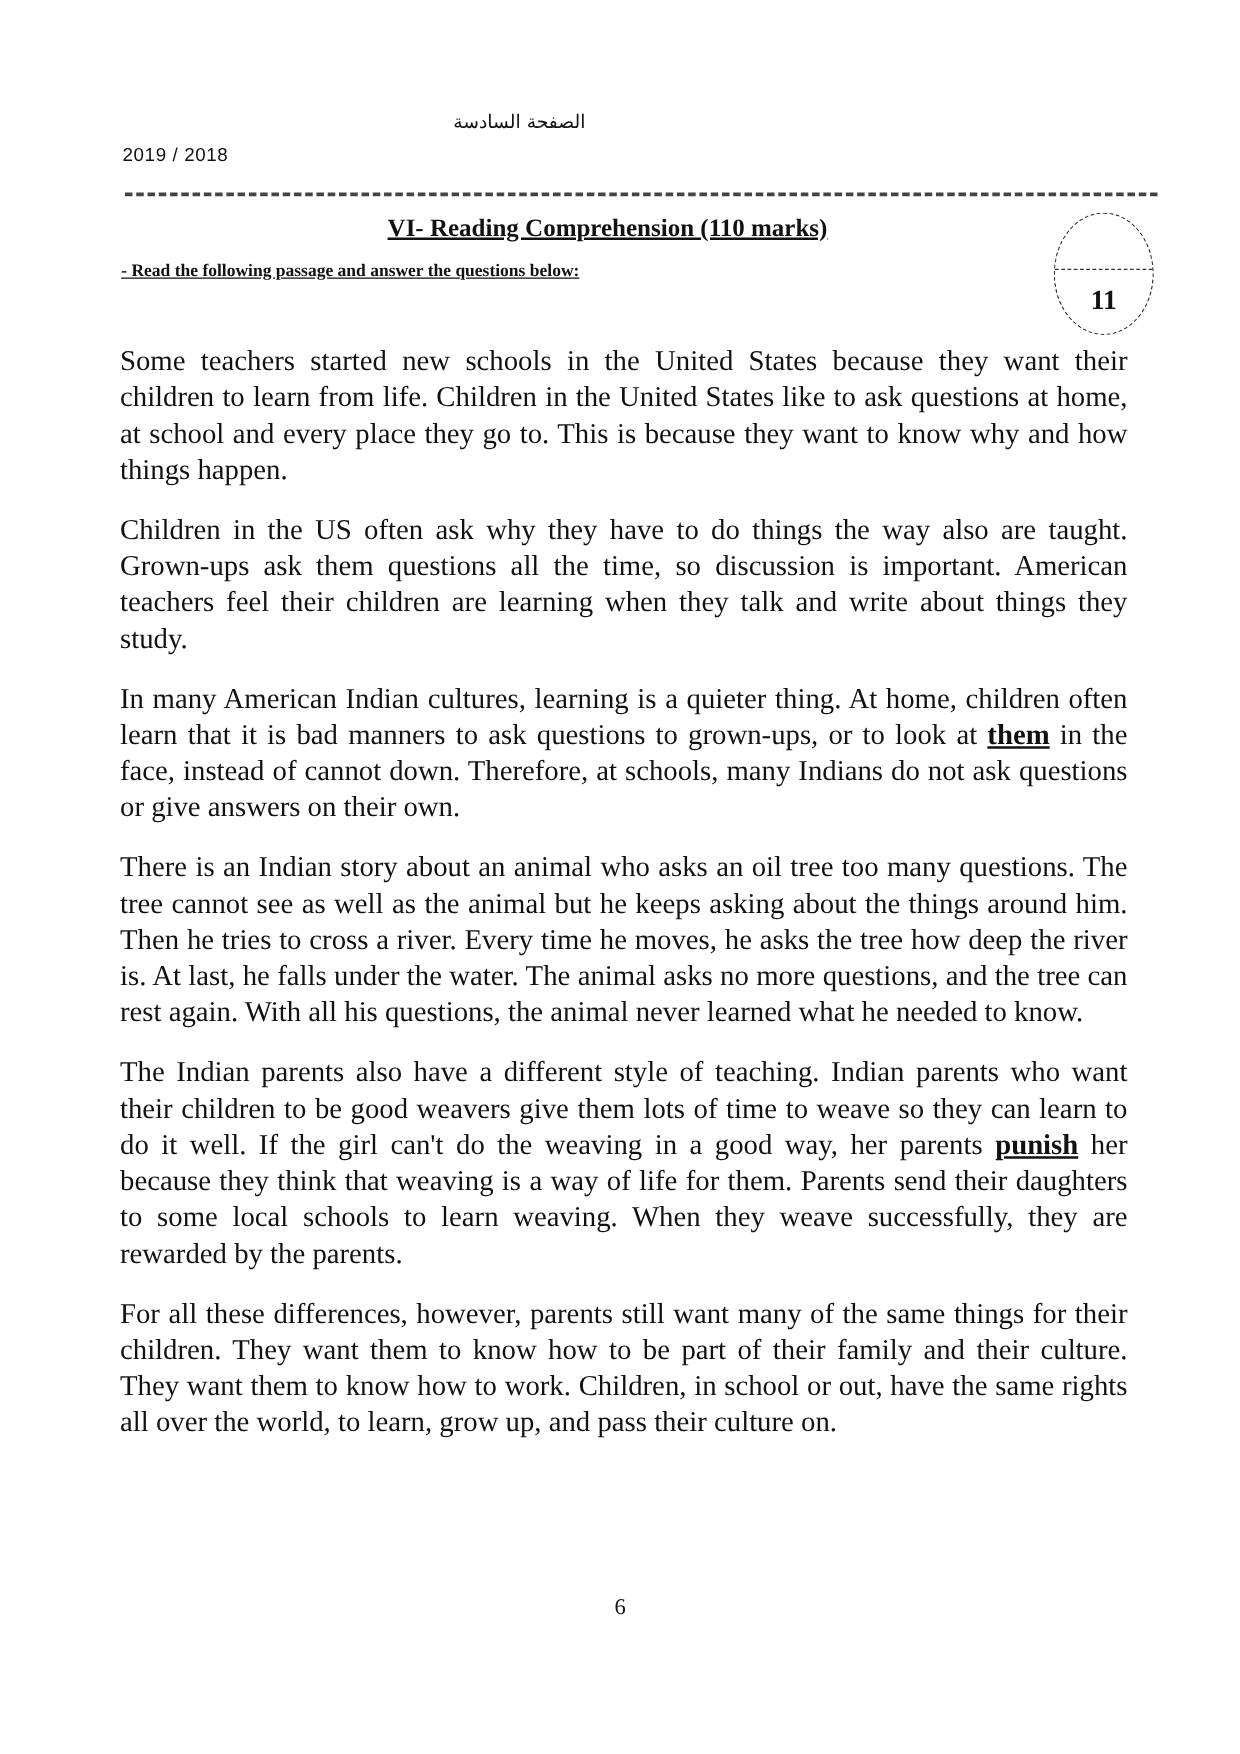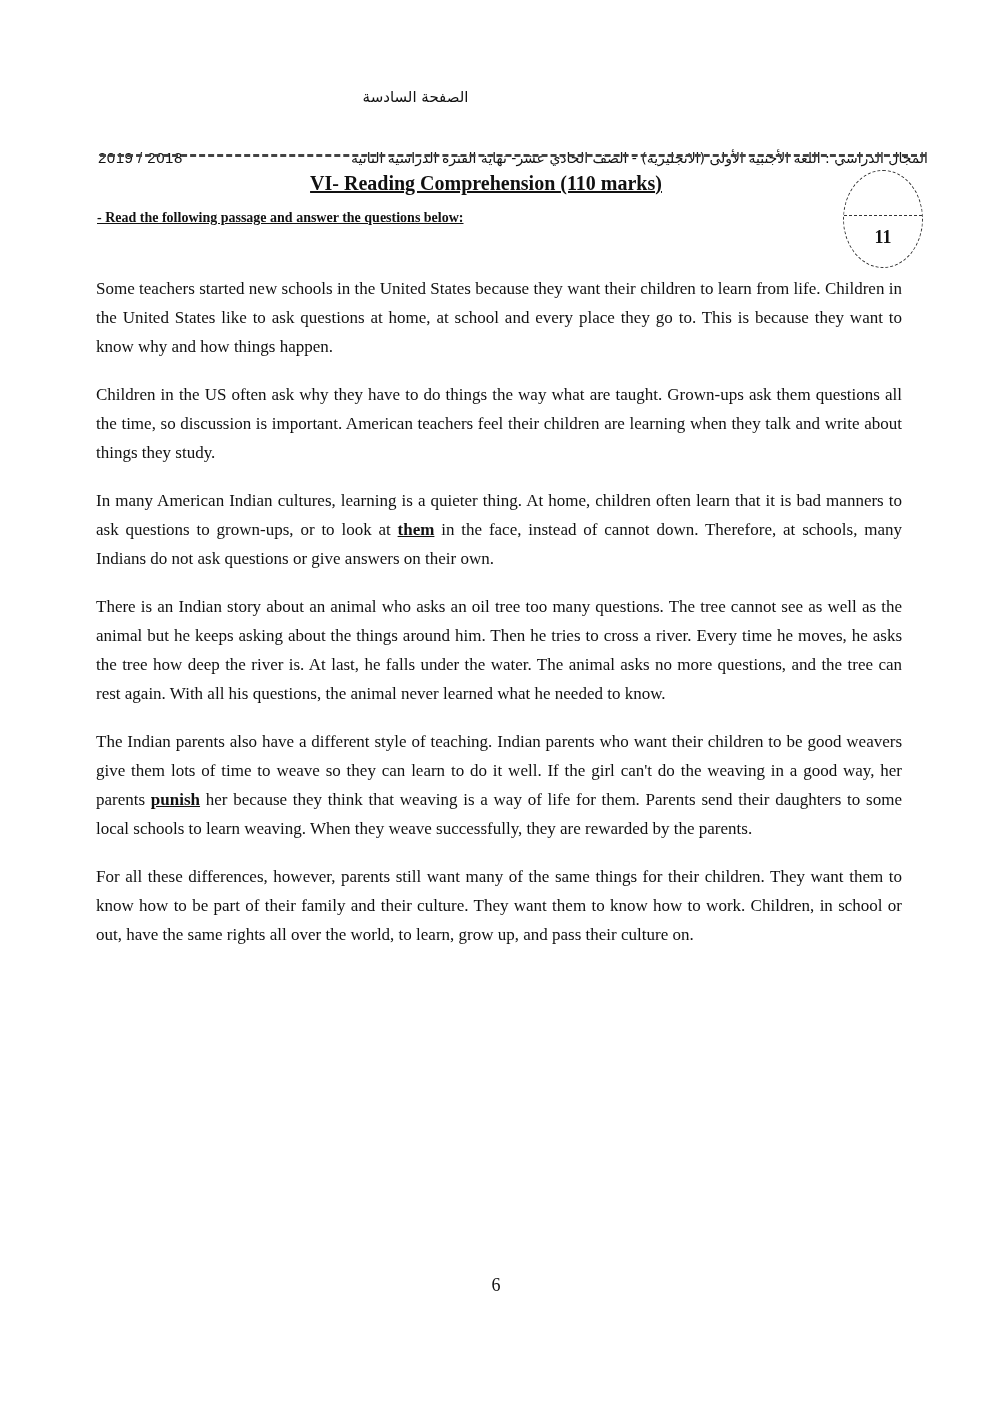--- a/index.html
+++ b/index.html
@@ -6,22 +6,22 @@
     body {
       width: 992px; height: 1403px; background: #ffffff; position: relative; overflow: hidden;
       font-family: "Liberation Serif", "DejaVu Serif", serif; color: #111;
     }
     .arabic-title {
       position: absolute; top: 88px; left: 0; width: 831px; text-align: center;
       font-family: "DejaVu Sans", sans-serif; font-size: 15px; direction: rtl;
     }
     .arabic-subtitle {
       position: absolute; top: 116px; left: 98px; width: 830px;
-      display: flex; justify-content: space-between; align-items: center;
-      font-family: "DejaVu Sans", sans-serif; font-size: 14px; margin-top: 33px;
+      display: flex; align-items: center;
+      font-family: "DejaVu Sans", sans-serif; font-size: 14px;
     }
     .arabic-subtitle .subject { direction: rtl; }
     .arabic-subtitle .year { font-family: "Liberation Sans", sans-serif; font-size: 15px; letter-spacing: 0.5px; }
     .dash-rule {
       position: absolute; top: 154px; left: 100px; width: 826px; height: 0;
       border-top: 3px dashed #444;
     }
     .section-title {
       position: absolute; top: 172px; left: 0; width: 972px; text-align: center;
       font-weight: bold; font-size: 20px; text-decoration: underline;
@@ -32,56 +32,55 @@
     }
     .score-circle {
       position: absolute; top: 170px; left: 843px; width: 78px; height: 96px;
       border: 1px dashed #333; border-radius: 50%;
     }
     .score-circle .divider {
       position: absolute; top: 44px; left: 0; width: 78px; border-top: 1px dashed #333;
     }
     .score-circle .score {
       position: absolute; top: 56px; left: 0; width: 78px; text-align: center;
-      font-weight: bold; font-size: 18px;
+      font-weight: bold; font-size: 22px;
     }
     .passage {
       position: absolute; top: 274px; left: 96px; width: 806px;
-      font-size: 17px; line-height: 29px; text-align: justify;
+      font-size: 23px; line-height: 29px; text-align: justify;
     }
     .passage p { margin: 0 0 19px 0; }
     .passage p.last { }
     .passage u { font-weight: bold; }
     .page-number {
       position: absolute; top: 1275px; left: 0; width: 992px; text-align: center;
       font-size: 18px;
     }
   </style>
 </head>
 <body>
 
 <div class="arabic-title">الصفحة السادسة</div>
 
 <div class="arabic-subtitle">
   <span class="year">2019 / 2018</span>
-  <span class="subject">المجال الدراسي : اللغة الأجنبية الأولى (الانجليزية) - الصف الحادي عشر- نهاية الفترة الدراسية الثانية</span>
 </div>
 
 <div class="dash-rule"></div>
 
 <div class="section-title">VI- Reading Comprehension (110 marks)</div>
 <div class="instruction">- Read the following passage and answer the questions below:</div>
 
 <div class="score-circle">
   <div class="divider"></div>
   <div class="score">11</div>
 </div>
 
 <div class="passage">
   <p>Some teachers started new schools in the United States because they want their children to learn from life. Children in the United States like to ask questions at home, at school and every place they go to. This is because they want to know why and how things happen.</p>
-  <p>Children in the US often ask why they have to do things the way what are taught. Grown-ups ask them questions all the time, so discussion is important. American teachers feel their children are learning when they talk and write about things they study.</p>
+  <p>Children in the US often ask why they have to do things the way also are taught. Grown-ups ask them questions all the time, so discussion is important. American teachers feel their children are learning when they talk and write about things they study.</p>
   <p><span>In many American Indian cultures, learning is a quieter thing. At home, children often learn that it is bad manners to ask questions to grown-ups, or to look at </span><u>them</u><span> in the face, instead of cannot down. Therefore, at schools, many Indians do not ask questions or give answers on their own.</span></p>
   <p>There is an Indian story about an animal who asks an oil tree too many questions. The tree cannot see as well as the animal but he keeps asking about the things around him. Then he tries to cross a river. Every time he moves, he asks the tree how deep the river is. At last, he falls under the water. The animal asks no more questions, and the tree can rest again. With all his questions, the animal never learned what he needed to know.</p>
   <p><span>The Indian parents also have a different style of teaching. Indian parents who want their children to be good weavers give them lots of time to weave so they can learn to do it well. If the girl can't do the weaving in a good way, her parents </span><u>punish</u><span> her because they think that weaving is a way of life for them. Parents send their daughters to some local schools to learn weaving. When they weave successfully, they are rewarded by the parents.</span></p>
   <p class="last">For all these differences, however, parents still want many of the same things for their children. They want them to know how to be part of their family and their culture. They want them to know how to work. Children, in school or out, have the same rights all over the world, to learn, grow up, and pass their culture on.</p>
 </div>
 
 <div class="page-number">6</div>
 
 </body></html>

